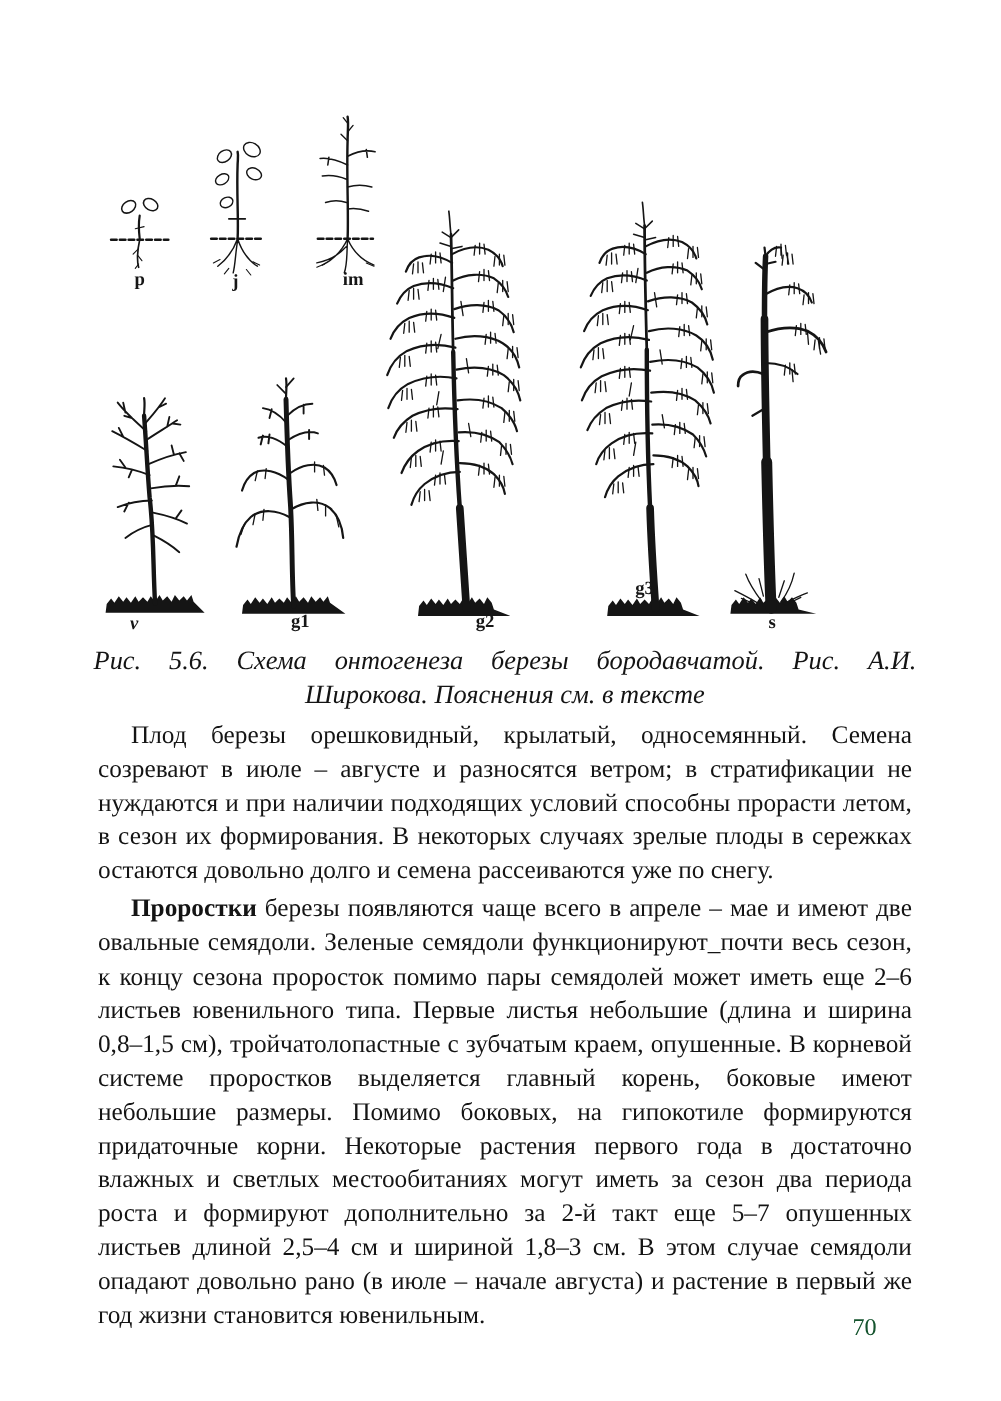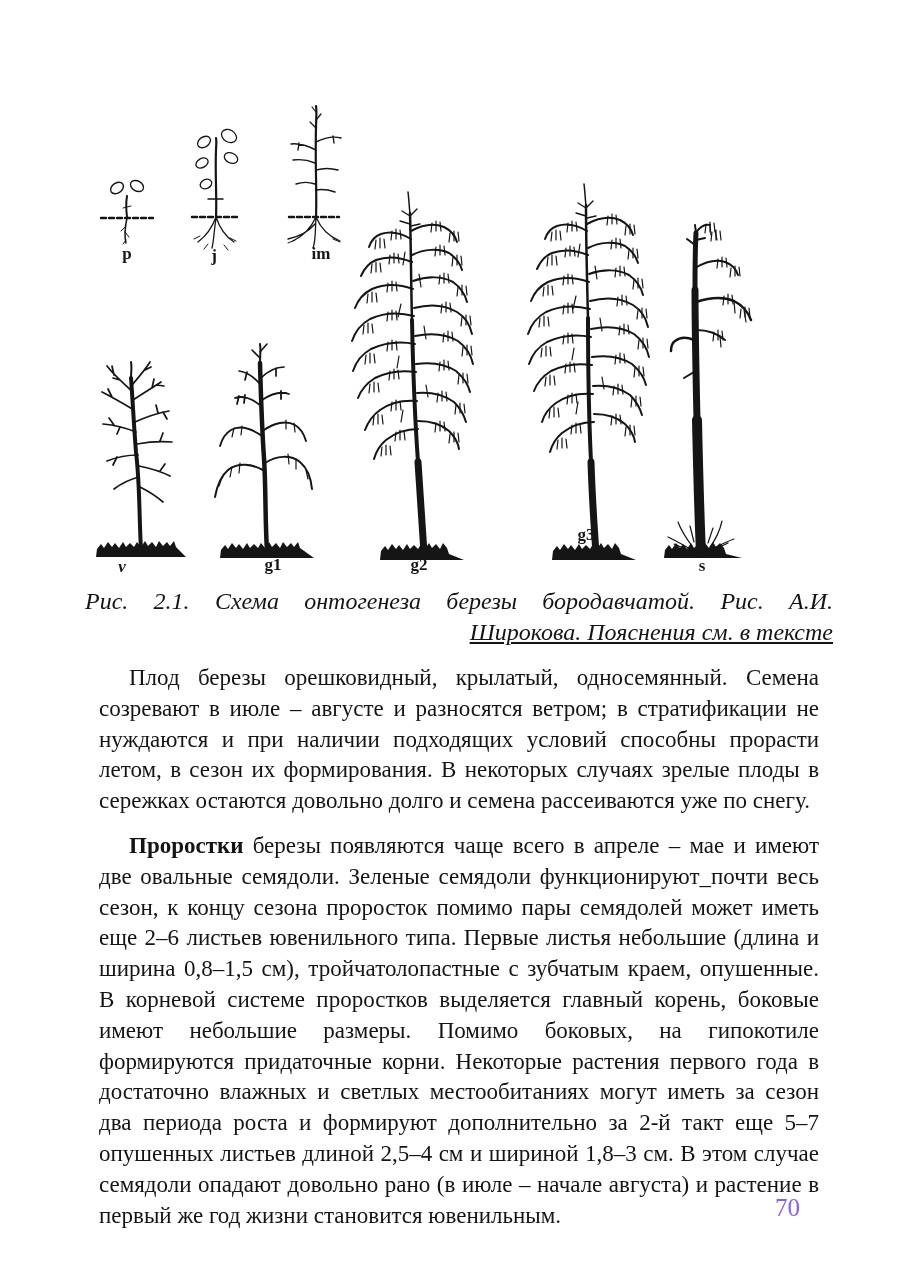--- a/index.html
+++ b/index.html
@@ -20,29 +20,29 @@
     font-size:17px;
     color:#161616;
     white-space:nowrap;
   }
   .stage-label.ital{font-style:italic;}
   .caption{
     position:absolute;left:85px;top:586px;width:748px;
     font-style:italic;font-size:24px;line-height:31px;color:#141414;
   }
   .caption .cap-line1{text-align:justify;text-align-last:justify;}
-  .caption .cap-line2{text-align:right;text-decoration:underline;}
+  .caption .cap-line2{text-align:center;}
   .bodytext{
     position:absolute;left:85px;top:649px;width:748px;
     font-size:23px;line-height:30.8px;text-align:justify;color:#141414;
   }
-  .bodytext p{margin:14px;text-indent:30px;}
+  .bodytext p{margin:4px;text-indent:30px;}
   .page-number{
     position:absolute;left:775px;top:1194px;
-    font-size:25px;color:#8b5cf6;
+    font-size:22px;color:#14532d;
   }
 </style>
 </head>
 <body>
 
 <div class="page">
 
   <div class="figure">
     <svg width="910" height="582" viewBox="0 0 910 582" stroke="#151515" fill="none" stroke-linecap="round" stroke-linejoin="round">
       <defs>
@@ -262,27 +262,27 @@
         <path d="M694,372 l-10,6" stroke-width="2"></path>
         <path d="M692,546 C686,538 681,530 678,522 M690,549 C682,544 674,540 668,537 M710,547 C716,539 720,530 722,521 M712,549 C720,545 728,541 734,539 M694,542 l-4,-16 M708,543 l5,-15 M688,550 l-14,-6 M714,550 l14,-7" stroke-width="1.2"></path>
       </g>
     </svg>
 
     <div class="stage-label" style="left:127px;top:244px;">p</div>
     <div class="stage-label" style="left:214px;top:246px;">j</div>
     <div class="stage-label" style="left:321px;top:244px;">im</div>
     <div class="stage-label ital" style="left:122px;top:557px;">v</div>
     <div class="stage-label" style="left:273px;top:555px;">g1</div>
-    <div class="stage-label" style="left:419px;top:555px;">g2</div>
+    <div class="stage-label" style="left:441px;top:555px;">g2</div>
     <div class="stage-label" style="left:586px;top:525px;">g3</div>
     <div class="stage-label" style="left:702px;top:556px;">s</div>
   </div>
 
   <div class="caption">
-    <div class="cap-line1">Рис. 2.1. Схема онтогенеза березы бородавчатой. Рис. А.И.</div>
+    <div class="cap-line1">Рис. 5.6. Схема онтогенеза березы бородавчатой. Рис. А.И.</div>
     <div class="cap-line2">Широкова. Пояснения см. в тексте</div>
   </div>
 
   <div class="bodytext">
     <p>Плод березы орешковидный, крылатый, односемянный. Семена созревают в июле – августе и разносятся ветром; в стратификации не нуждаются и при наличии подходящих условий способны прорасти летом, в сезон их формирования. В некоторых случаях зрелые плоды в сережках остаются довольно долго и семена рассеиваются уже по снегу.</p>
     <p><b>Проростки</b><span> березы появляются чаще всего в апреле – мае и имеют две овальные семядоли. Зеленые семядоли функционируют_почти весь сезон, к концу сезона проросток помимо пары семядолей может иметь еще 2–6 листьев ювенильного типа. Первые листья небольшие (длина и ширина 0,8–1,5 см), тройчатолопастные с зубчатым краем, опушенные. В корневой системе проростков выделяется главный корень, боковые имеют небольшие размеры. Помимо боковых, на гипокотиле формируются придаточные корни. Некоторые растения первого года в достаточно влажных и светлых местообитаниях могут иметь за сезон два периода роста и формируют дополнительно за 2-й такт еще 5–7 опушенных листьев длиной 2,5–4 см и шириной 1,8–3 см. В этом случае семядоли опадают довольно рано (в июле – начале августа) и растение в первый же год жизни становится ювенильным.</span></p>
   </div>
 
   <div class="page-number">70</div>
 </div>

